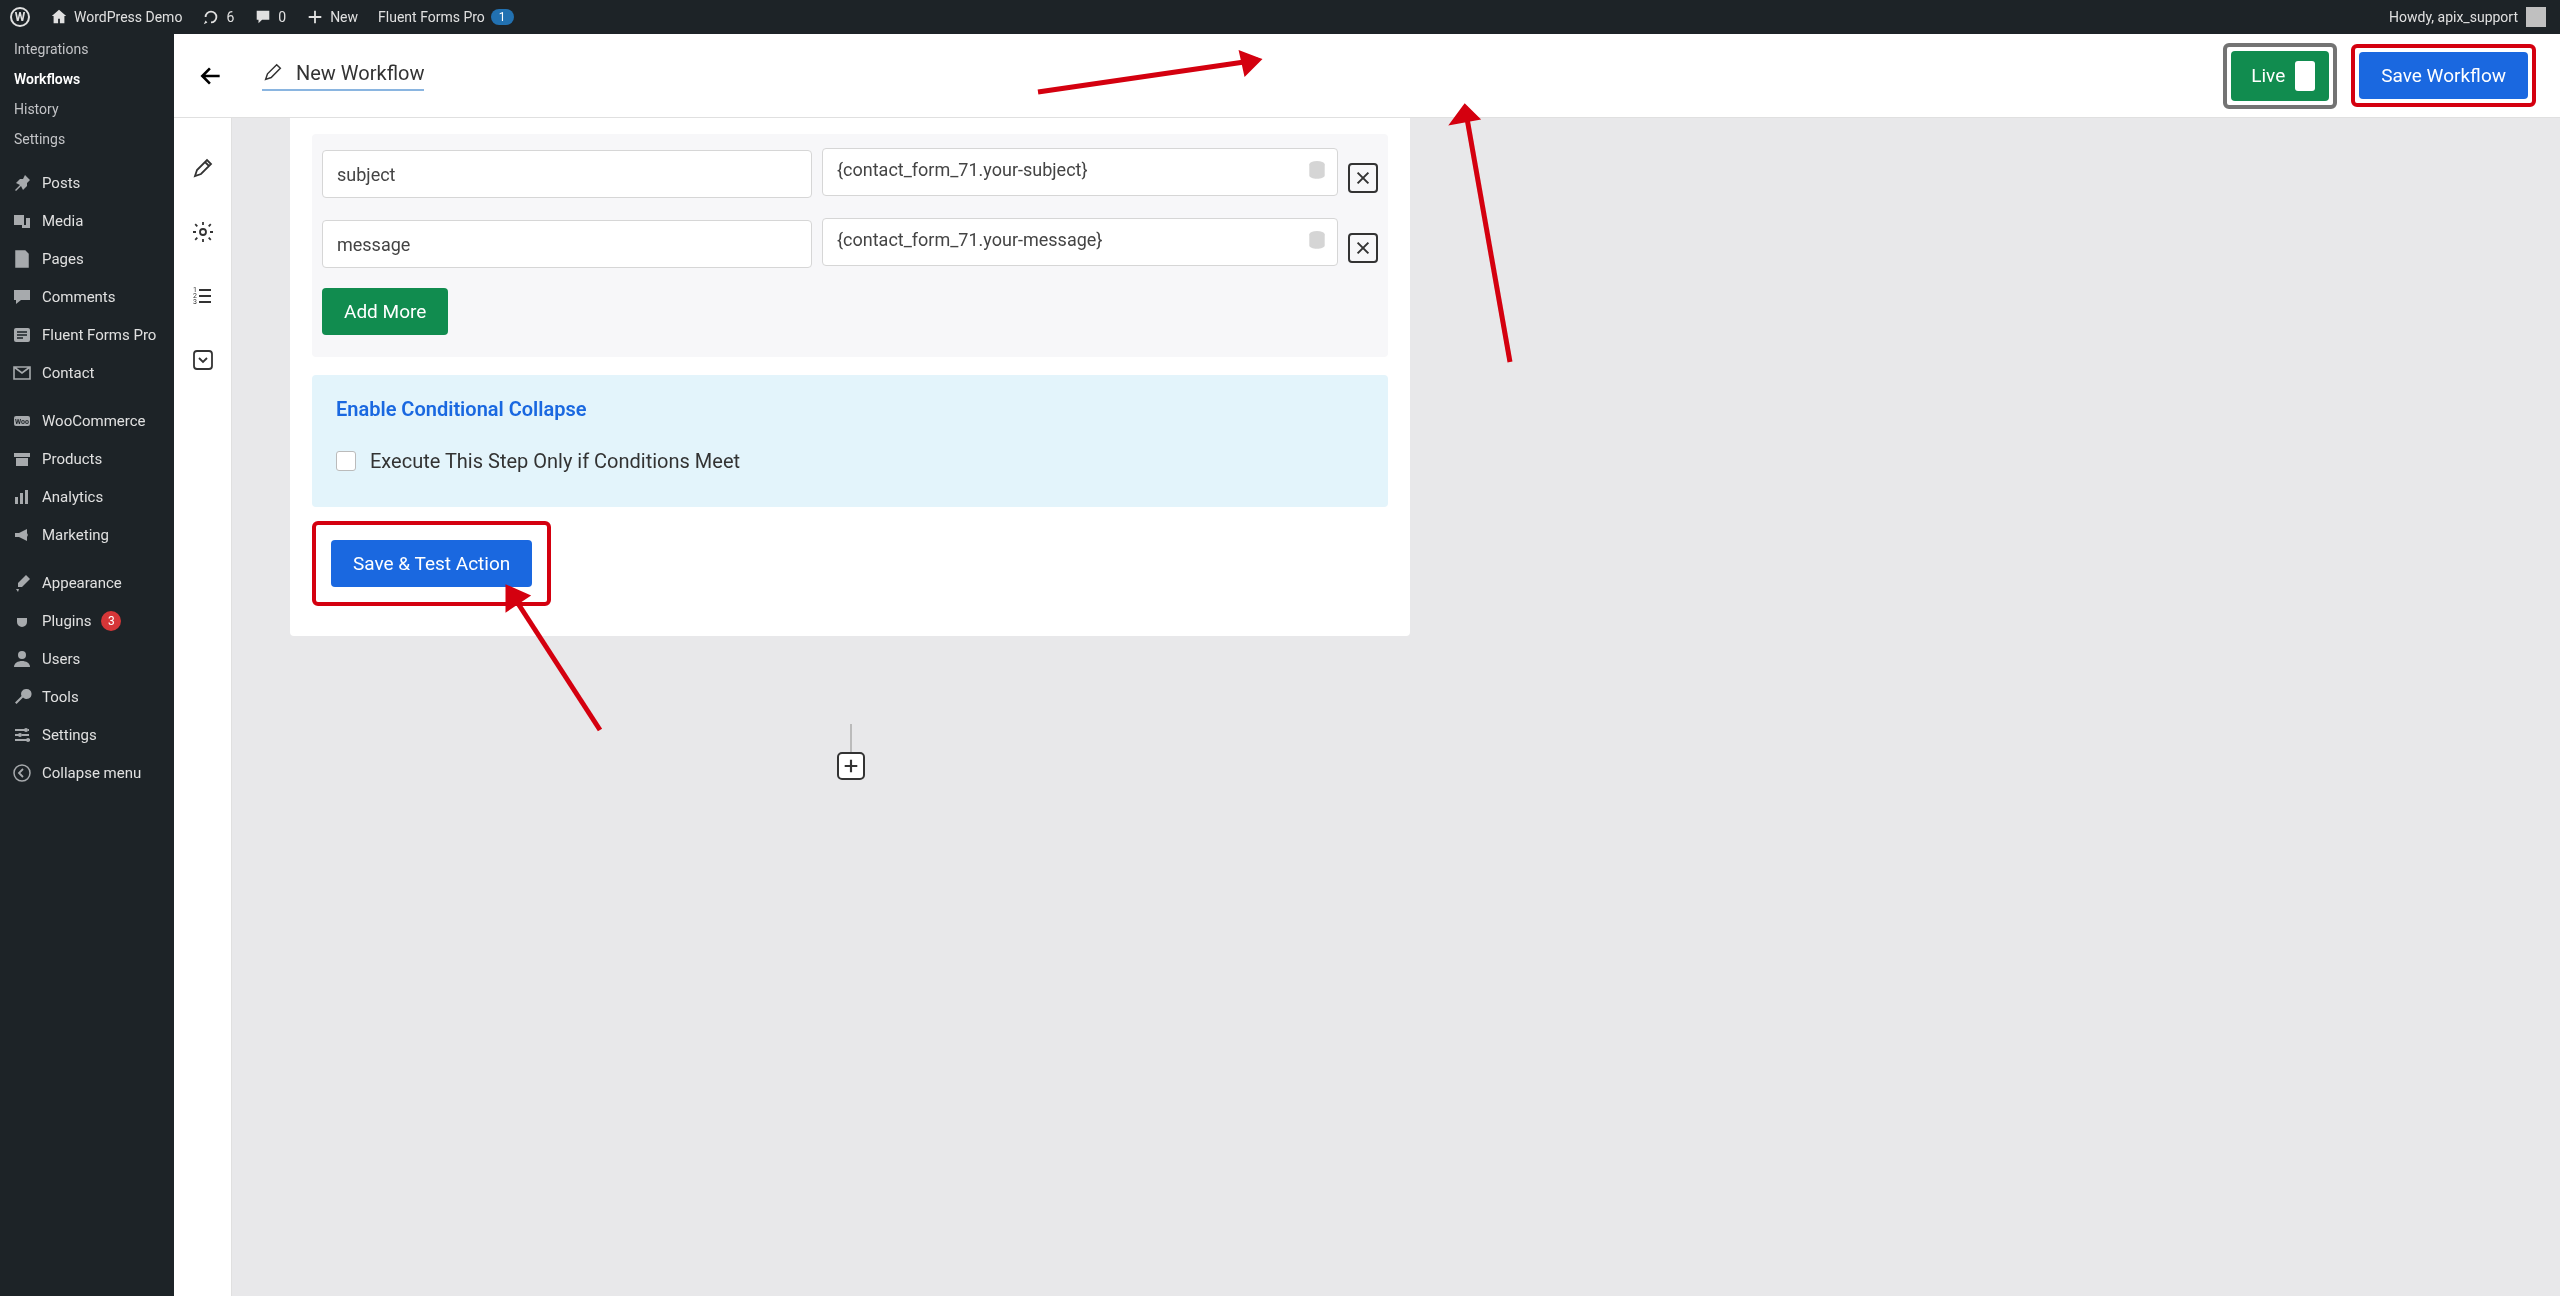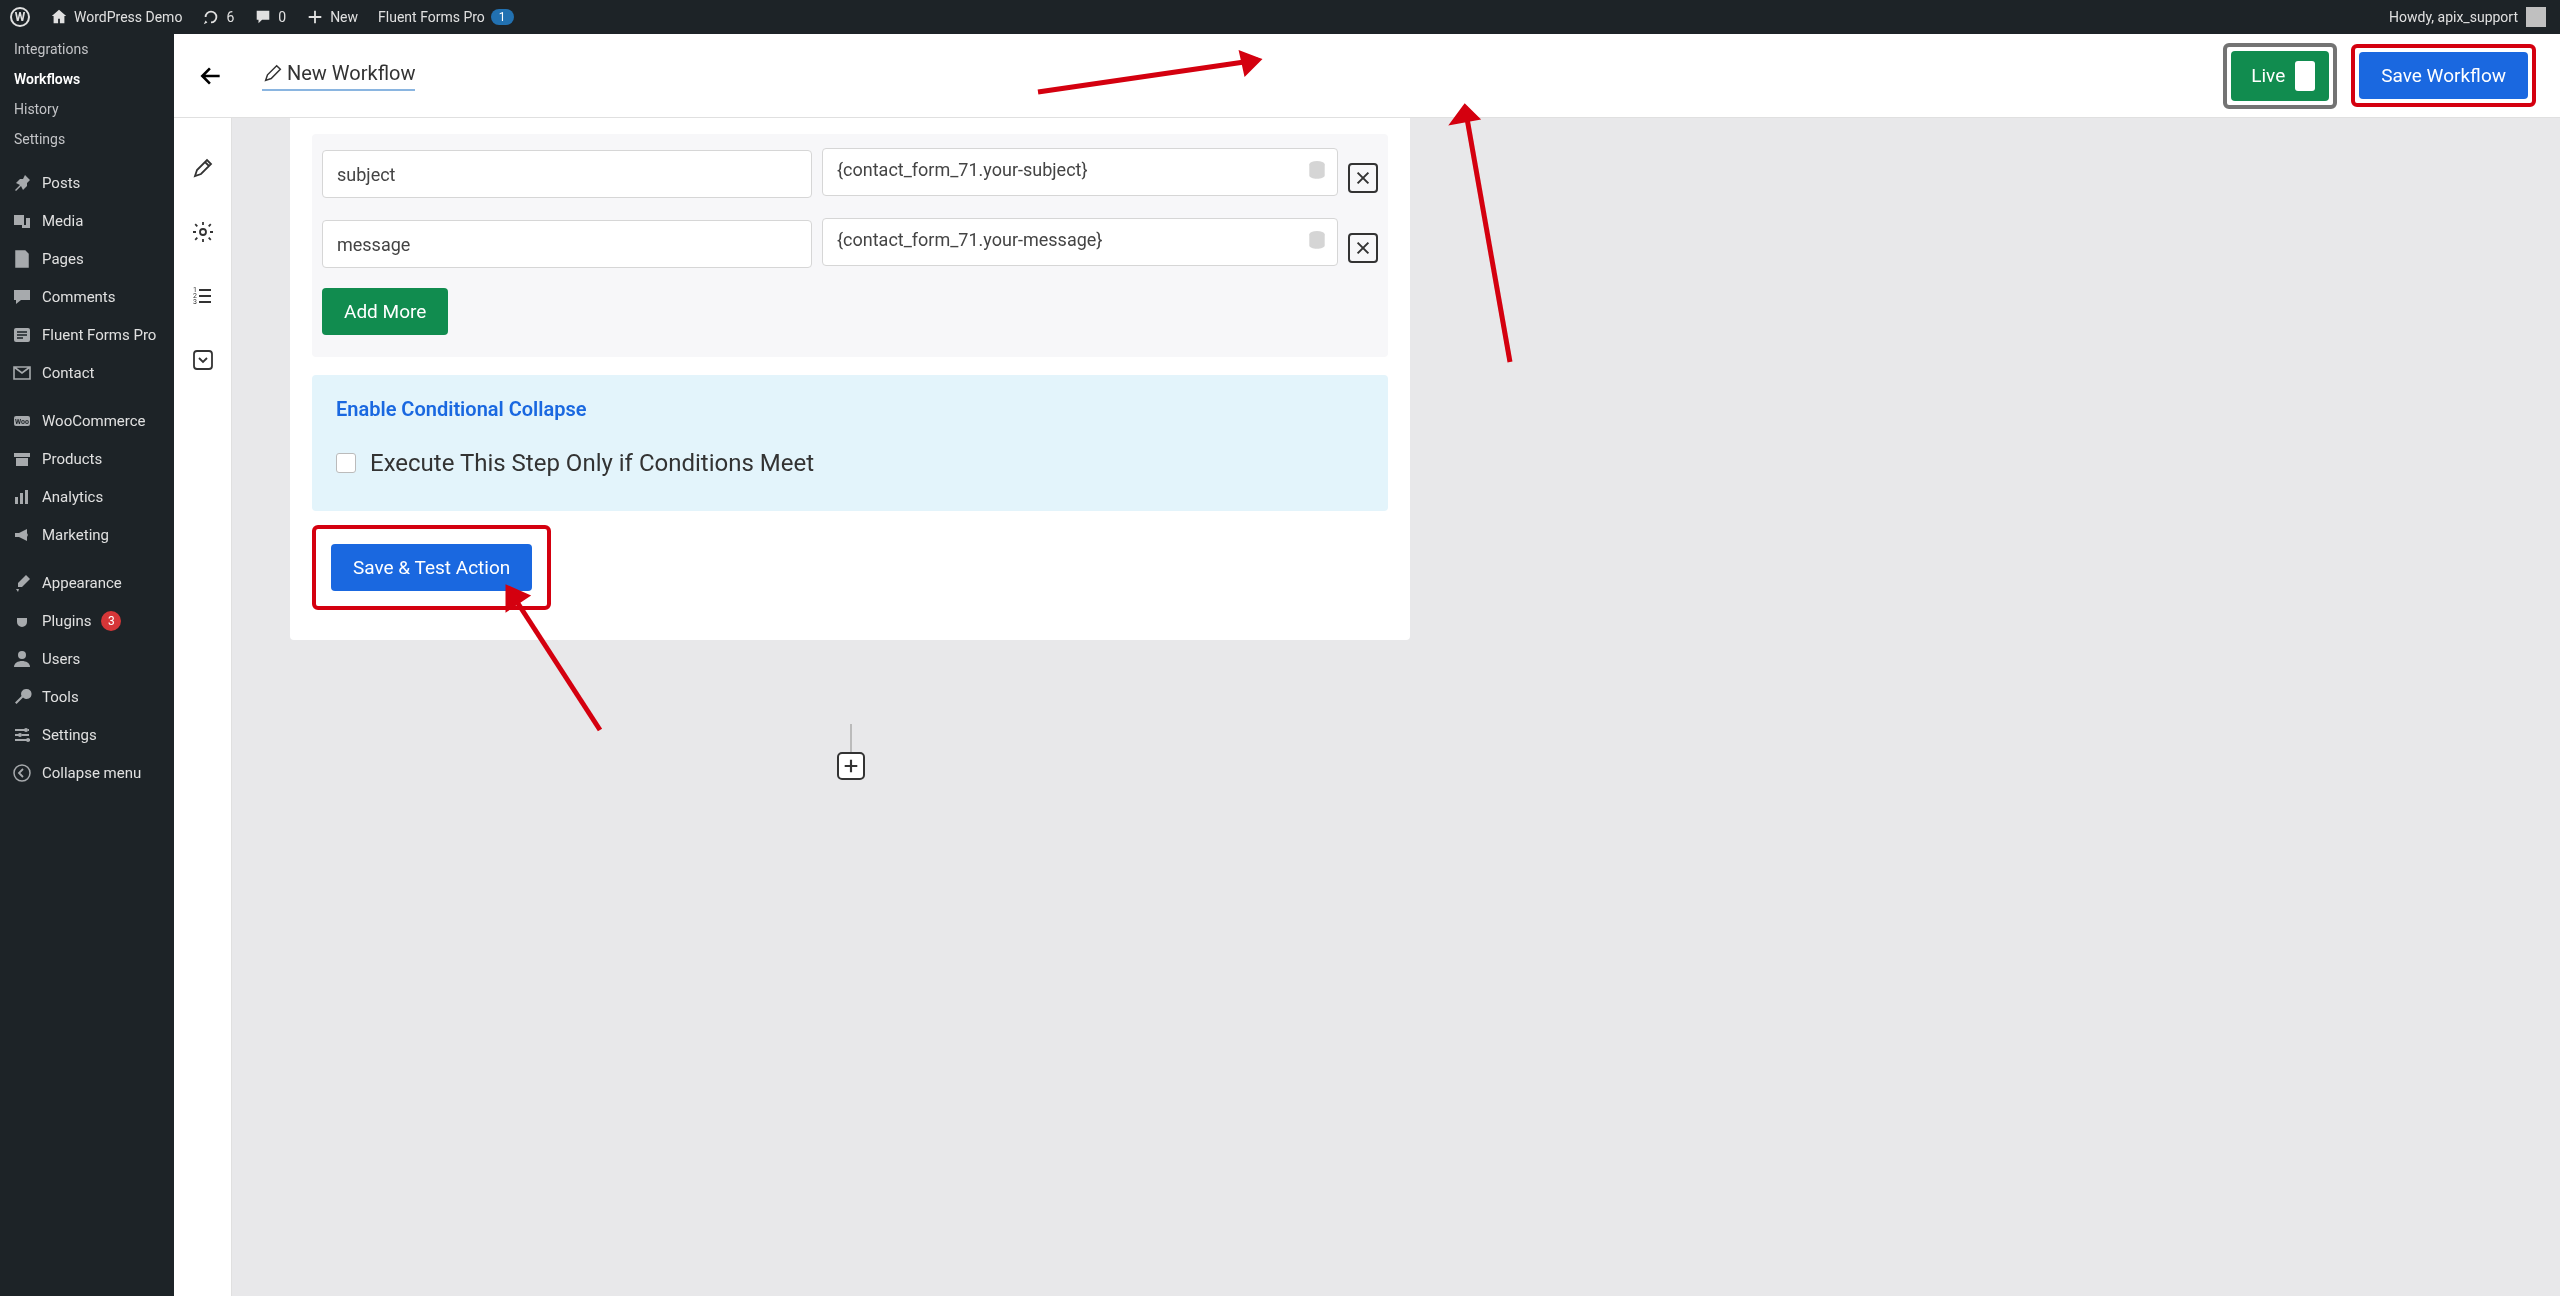--- a/index.html
+++ b/index.html
@@ -21,21 +21,21 @@
 .wp-side .sic{width:20px;height:20px;fill:#a7aaad;flex-shrink:0}
 .update-badge{background:#d63638;color:#fff;border-radius:10px;min-width:20px;height:20px;display:inline-flex;align-items:center;justify-content:center;font-size:12px;padding:0 6px}
 
 .subside{position:absolute;top:34px;left:174px;bottom:0;width:58px;background:#fff;border-right:1px solid #e0e0e0;display:flex;flex-direction:column;align-items:center;padding-top:120px;gap:36px}
 .subside .ssitem{width:28px;height:28px;display:flex;align-items:center;justify-content:center}
 .subside svg{width:24px;height:24px;stroke:#333;fill:none;stroke-width:1.8}
 
 .topbar{position:absolute;top:34px;left:174px;right:0;height:84px;background:#fff;border-bottom:1px solid #e0e0e0;display:flex;align-items:center;padding:0 24px}
 .topbar .back{width:26px;height:26px;margin-right:38px}
 .topbar .back svg{width:26px;height:26px;stroke:#000;fill:none;stroke-width:2.4}
-.topbar .title-wrap{display:flex;align-items:center;gap:3px;border-bottom:2px solid #8ab5e0;padding-bottom:4px}
+.topbar .title-wrap{display:flex;gap:12px;border-bottom:2px solid #8ab5e0;padding-bottom:4px}
 .topbar .title-wrap svg{width:22px;height:22px;stroke:#333;fill:none;stroke-width:1.6}
 .topbar .title{font-size:20px;color:#333}
 .topbar .right{margin-left:auto;display:flex;align-items:center;gap:14px}
 .live-box{border:4px solid #737373;padding:4px;border-radius:6px}
 .live-btn{background:#118c4f;color:#fff;border:none;border-radius:4px;padding:10px 14px 10px 20px;font-size:19px;display:flex;align-items:center;gap:10px}
 .live-toggle{width:20px;height:30px;background:#fff;border-radius:3px}
 .save-box{border:4px solid #d4000f;padding:4px;border-radius:6px}
 .save-btn{background:#1a68e0;color:#fff;border:none;border-radius:4px;padding:12px 22px;font-size:19px}
 
 .canvas{position:absolute;top:118px;left:232px;right:0;bottom:0;background:#e8e8ea;overflow:hidden}
@@ -45,21 +45,21 @@
 .fkey{flex:0 0 490px;height:48px;border:1px solid #d6d6d6;border-radius:4px;background:#fff;padding:10px 14px;font-size:18px;color:#444}
 .fval-wrap{flex:1;position:relative}
 .fval{width:100%;height:48px;border:1px solid #d6d6d6;border-radius:4px;background:#fff;padding:10px 56px 10px 14px;font-size:18px;color:#444;resize:none;font-family:inherit}
 .db-ic{position:absolute;right:10px;top:12px;width:22px;height:22px;opacity:.35}
 .db-ic svg{width:100%;height:100%;fill:#888}
 .del-btn{width:30px;height:30px;border:2px solid #333;border-radius:4px;display:flex;align-items:center;justify-content:center;margin-top:8px;flex-shrink:0}
 .del-btn svg{width:18px;height:18px;stroke:#333;fill:none;stroke-width:2.2}
 .add-more{background:#118c4f;color:#fff;border:none;border-radius:4px;padding:12px 22px;font-size:19px}
 .cond-box{background:#e3f4fb;border-radius:4px;padding:22px 24px 34px}
 .cond-title{color:#1a68e0;font-size:20px;font-weight:600;margin-bottom:28px}
-.cond-chk{display:flex;align-items:center;gap:14px;font-size:24px;color:#333}
+.cond-chk{display:flex;align-items:center;gap:14px;font-size:20px;color:#333}
 .cond-chk .cb{width:20px;height:20px;border:1px solid #bbb;border-radius:3px;background:#fff}
 .test-box{border:4px solid #d4000f;padding:15px;border-radius:6px;display:inline-block;margin-top:14px}
 .test-btn{background:#1a68e0;color:#fff;border:none;border-radius:4px;padding:12px 22px;font-size:19px;display:block}
 .connector{position:absolute;left:618px;top:606px;width:2px;height:28px;background:#bbb}
 .plus-btn{position:absolute;left:605px;top:634px;width:28px;height:28px;border:2px solid #333;border-radius:5px;display:flex;align-items:center;justify-content:center;background:#fff}
 .plus-btn svg{width:18px;height:18px;stroke:#333;fill:none;stroke-width:2.4}
 
 .arrow{position:absolute}
 .arrow svg line,.arrow svg polygon{stroke:#d4000f;fill:#d4000f;stroke-width:5}
 </style>

